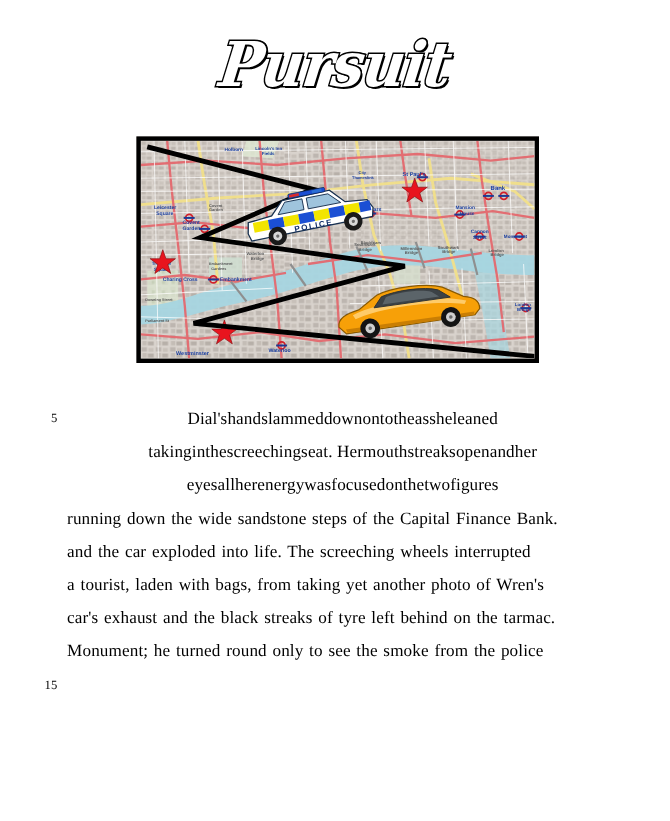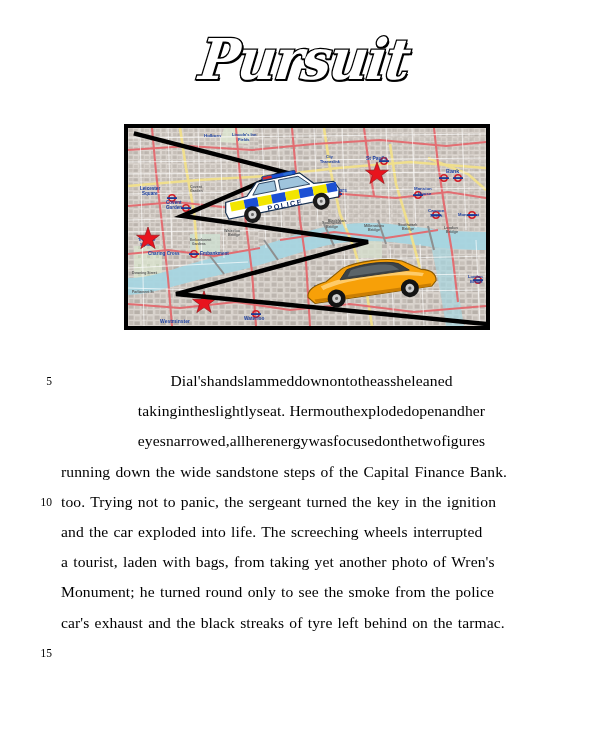--- a/index.html
+++ b/index.html
@@ -402,70 +402,65 @@
           <span>she</span>
           <span>leaned</span>
         </div>
       </div>
       <div class="text-line">
         <div class="line-no"></div>
         <div class="line-text justify">
           <span>taking</span>
           <span>in</span>
           <span>the</span>
-          <span>slightly</span>
+          <span>screeching</span>
           <span>seat.</span>
           <span> </span>
           <span>Her</span>
           <span>mouth</span>
-          <span>exploded</span>
+          <span>streaks</span>
           <span>open</span>
           <span>and</span>
           <span>her</span>
         </div>
       </div>
       <div class="text-line">
         <div class="line-no"></div>
         <div class="line-text justify">
           <span>eyes</span>
-          <span>narrowed,</span>
           <span>all</span>
           <span>her</span>
           <span>energy</span>
           <span>was</span>
           <span>focused</span>
           <span>on</span>
           <span>the</span>
           <span>two</span>
           <span>figures</span>
         </div>
       </div>
       <div class="text-line">
         <div class="line-no"></div>
         <div class="line-text loose">running down the wide sandstone steps of the Capital Finance Bank.</div>
       </div>
       <div class="text-line">
-        <div class="line-no">10</div>
-        <div class="line-text loose">too.  Trying not to panic, the sergeant turned the key in the ignition</div>
-      </div>
-      <div class="text-line">
         <div class="line-no"></div>
         <div class="line-text loose">and the car exploded into life.  The screeching wheels interrupted</div>
       </div>
       <div class="text-line">
         <div class="line-no"></div>
         <div class="line-text loose">a tourist, laden with bags, from taking yet another photo of Wren's</div>
       </div>
       <div class="text-line">
         <div class="line-no"></div>
+        <div class="line-text loose">car's exhaust and the black streaks of tyre left behind on the tarmac.</div>
+      </div>
+      <div class="text-line">
+        <div class="line-no"></div>
         <div class="line-text loose">Monument; he turned round only to see the smoke from the police</div>
-      </div>
-      <div class="text-line">
-        <div class="line-no"></div>
-        <div class="line-text loose">car's exhaust and the black streaks of tyre left behind on the tarmac.</div>
       </div>
       <div class="text-line">
         <div class="line-no">15</div>
         <div class="line-text loose"></div>
       </div>
     </div>
 
 </div>
 
 </body></html>

